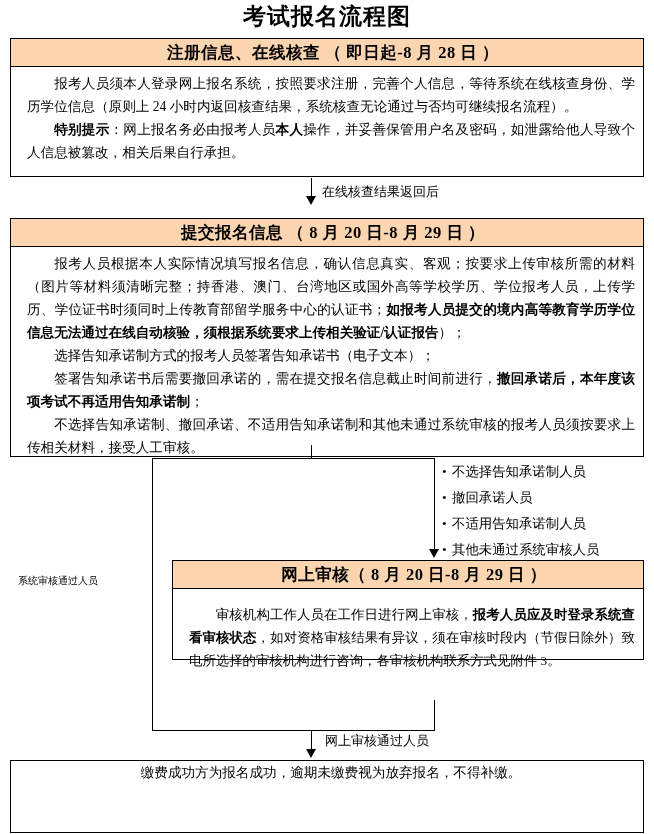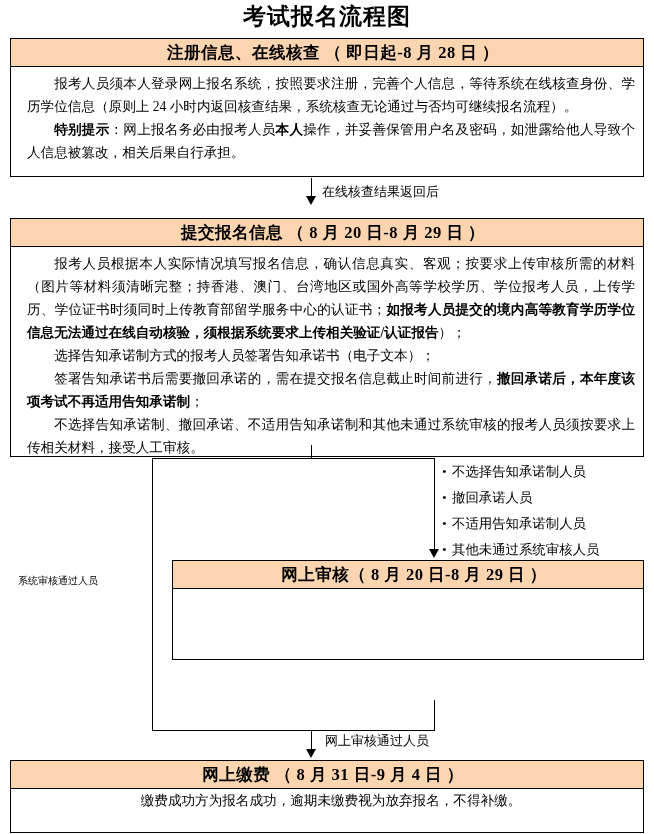--- a/index.html
+++ b/index.html
@@ -163,26 +163,28 @@
 
 <div class="bullets">
   <div><span class="dot">•</span><span>不选择告知承诺制人员</span></div>
   <div><span class="dot">•</span><span>撤回承诺人员</span></div>
   <div><span class="dot">•</span><span>不适用告知承诺制人员</span></div>
   <div><span class="dot">•</span><span>其他未通过系统审核人员</span></div>
 </div>
 
 <div class="box" id="box-review">
   <div class="box-head">网上审核（ 8 月 20 日-8 月 29 日 ）</div>
+  <div class="box-body">
+    <p>审核机构工作人员在工作日进行网上审核，<b>报考人员应及时登录系统查看审核状态</b>，如对资格审核结果有异议，须在审核时段内（节假日除外）致电所选择的审核机构进行咨询，各审核机构联系方式见附件 3。</p>
+  </div>
 </div>
 
 <div class="vline" style="left:434px; top:700px; height:31px;"></div>
 <div class="hline" style="left:152px; top:730px; width:283px;"></div>
 <div class="vline" style="left:311px; top:730px; height:21px;"></div>
 <div class="arrowhead" style="left:306px; top:749px;"></div>
 <div class="edge-label" style="left:325px; top:733px;">网上审核通过人员</div>
 
 <div class="box" id="box-payment">
-  <div class="box-head">网上缴费 （ 8 月 31 日-9 月 4 日 ）</div>
   <div class="box-body">
     <p>缴费成功方为报名成功，逾期未缴费视为放弃报名，不得补缴。</p>
   </div>
 </div>
 
 </body></html>

